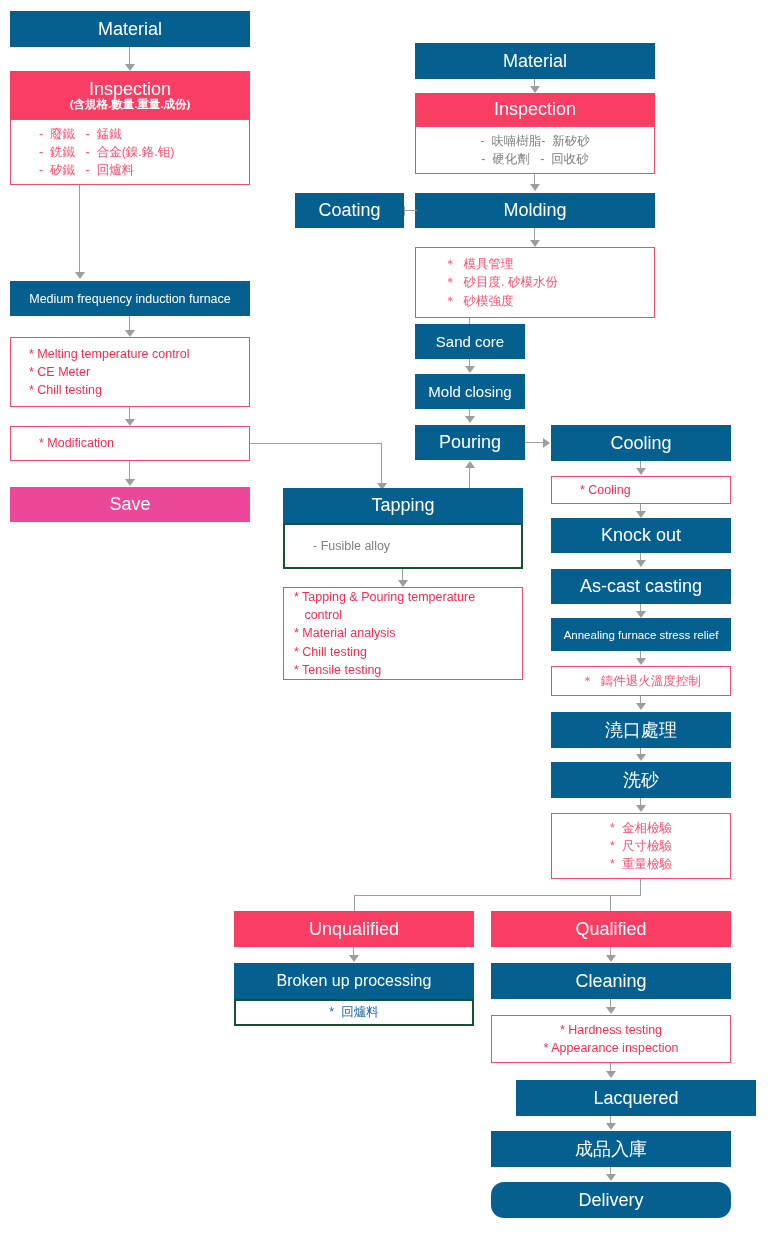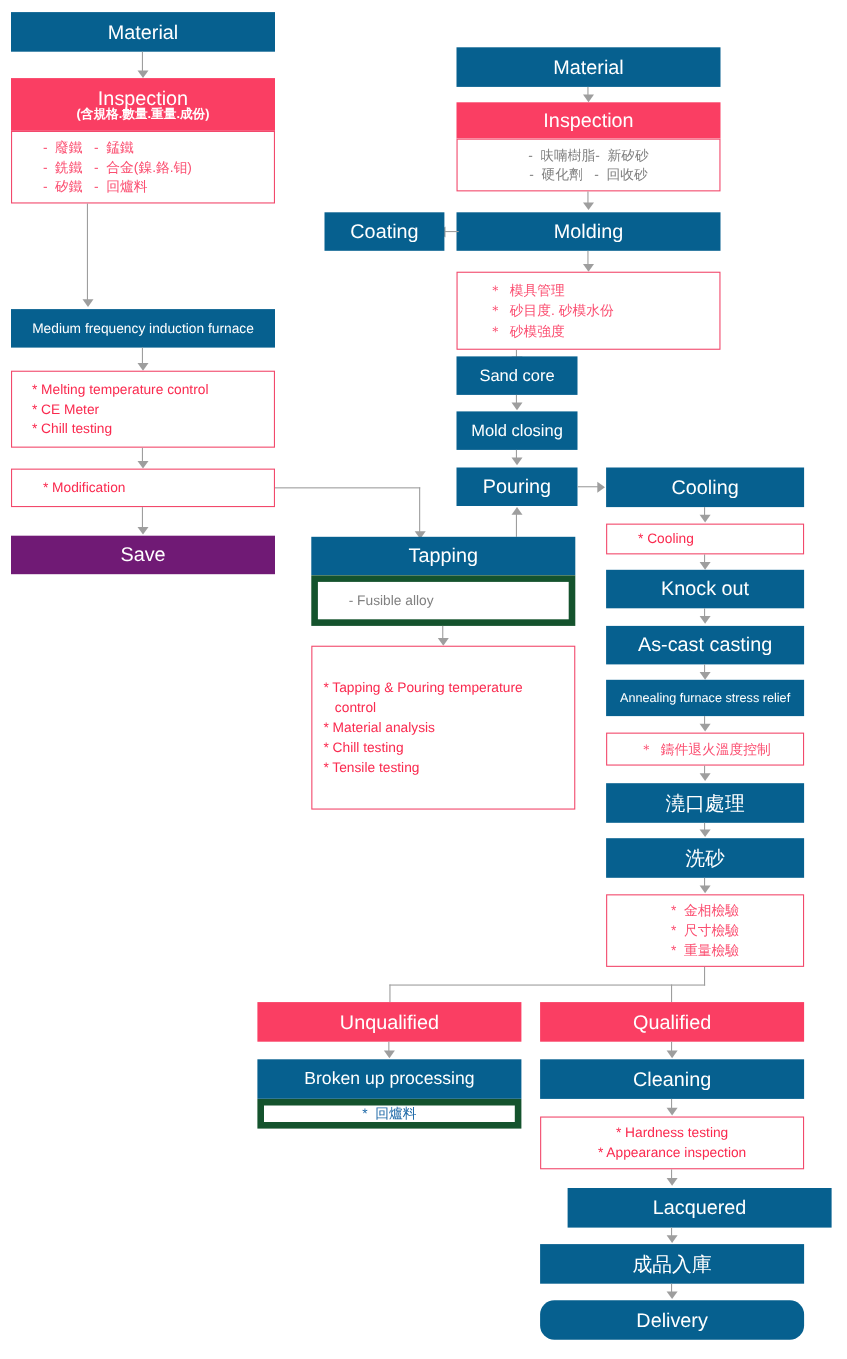--- a/index.html
+++ b/index.html
@@ -7,31 +7,31 @@
     width:770px;height:1235px;position:relative;background:#ffffff;
     font-family:"Liberation Sans","DejaVu Sans",sans-serif;
     -webkit-font-smoothing:antialiased;
   }
   #canvas{position:absolute;left:0;top:0;width:770px;height:1235px;overflow:hidden;}
 
   
   .node{position:absolute;box-sizing:border-box;display:flex;align-items:center;justify-content:center;}
   .blue{background:#06608f;color:#ffffff;}
   .pink{background:#fa3e63;color:#ffffff;}
-  .gray{background:#701a75;color:#ffffff;}
+  .gray{background:#ec4899;color:#ffffff;}
   .t18{font-size:18px;}
   .t16{font-size:16px;}
   .t15{font-size:15px;}
   .t13{font-size:12.5px;}
   .t11{font-size:11.5px;}
 
   
   .detail{position:absolute;box-sizing:border-box;background:#ffffff;display:flex;flex-direction:column;justify-content:center;}
   .detail.bd-pink{border:1px solid #f2496c;}
-  .detail.bd-blue{border:6px solid #14532d;}
+  .detail.bd-blue{border:2px solid #14532d;}
   .detail .line{white-space:pre;line-height:1.45;}
   .c-pink{color:#fb4f71;}
   .c-red{color:#fa2a4f;}
   .c-gray{color:#808080;}
   .c-blue{color:#1f6aa8;}
   .ctr{text-align:center;}
   .pad-l{padding-left:18px;}
   .pad-l2{padding-left:28px;}
   .pad-l3{padding-left:10px;}
 
@@ -175,21 +175,21 @@
     <span>Tapping</span>
   </div>
 
   <div class="detail bd-blue" style="left:283px;top:523px;width:240px;height:46px;">
     <div class="line t13 c-gray pad-l2">- Fusible alloy</div>
   </div>
 
   <div class="vline" style="left:402px;top:569px;height:13px;"></div>
   <div class="arrow-d" style="left:398px;top:580px;"></div>
 
-  <div class="detail bd-pink" style="left:283px;top:587px;width:240px;height:149px;">
+  <div class="detail bd-pink" style="left:283px;top:587px;width:240px;height:93px;">
     <div class="line t13 c-red pad-l3">* Tapping &amp; Pouring temperature</div>
     <div class="line t13 c-red pad-l3">   control</div>
     <div class="line t13 c-red pad-l3">* Material analysis</div>
     <div class="line t13 c-red pad-l3">* Chill testing</div>
     <div class="line t13 c-red pad-l3">* Tensile testing</div>
   </div>
 
   <div class="node blue t18" style="left:551px;top:425px;width:180px;height:36px;">
     <span>Cooling</span>
   </div>

